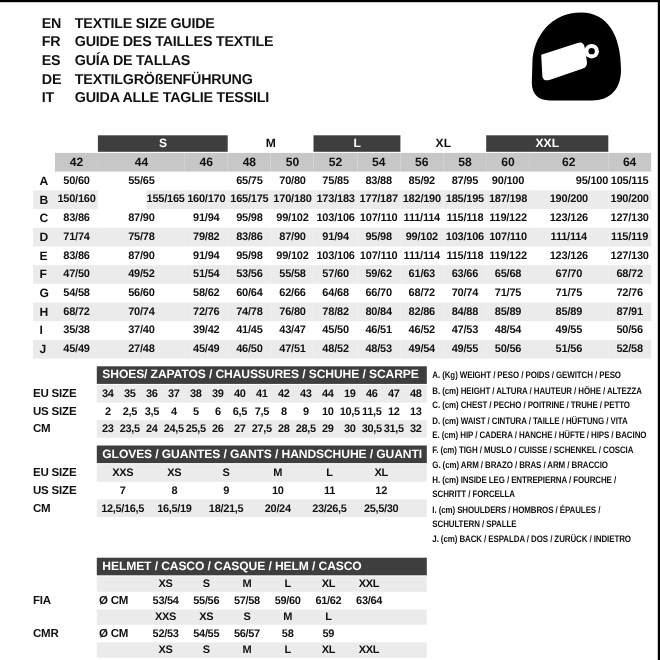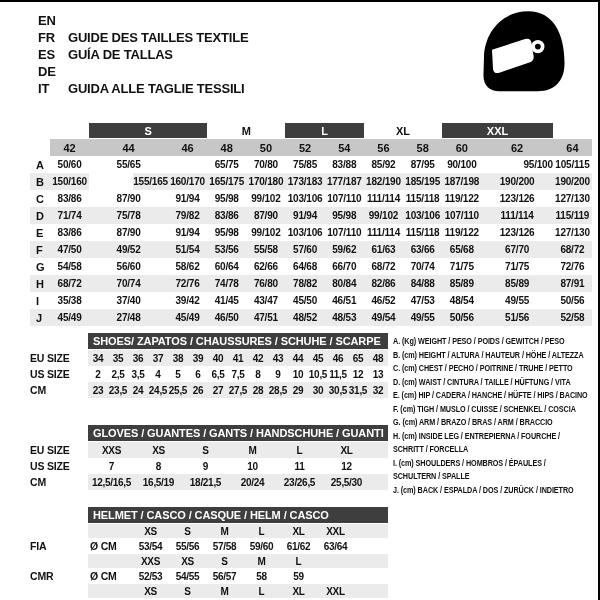--- a/index.html
+++ b/index.html
@@ -25,21 +25,21 @@
   .tnum{background:var(--band-gray,#c7c7c7);display:flex;align-items:center;justify-content:center;
     font-size:11px;font-weight:bold}
   .tletter{font-size:11px;font-weight:bold;display:flex;align-items:center;padding-left:6px}
   .tval{font-size:10px;font-weight:bold;display:flex;align-items:center;justify-content:center;
     letter-spacing:-0.2px;white-space:nowrap}
   .stripe{background:var(--stripe,#ebebeb)}
 
   
   .sec{position:absolute;left:30px;width:358px}
   #shoes-sec{top:331px}
-  #gloves-sec{top:423px}
+  #gloves-sec{top:403px}
   #helmet-sec{top:505px}
   .sec-head{margin-left:58px;height:16px;background:var(--band-dark,#3e3e3e);color:#fff;
     font-size:11px;font-weight:bold;display:flex;align-items:center;padding-left:5px;
     letter-spacing:-0.1px;margin-bottom:1px;white-space:nowrap}
   .sec-row{display:flex;align-items:stretch;height:16px}
   .sec-label{width:58px;flex-shrink:0;display:flex;align-items:center;font-size:10.5px;
     font-weight:bold;letter-spacing:-0.2px}
   .cells{flex:1;display:grid}
   .c15{grid-template-columns:repeat(15,1fr)}
   .c6{grid-template-columns:repeat(6,47px)}
@@ -58,31 +58,33 @@
   .legend-line{font-size:8.5px;font-weight:bold;line-height:13.5px;white-space:nowrap;letter-spacing:-0.1px}
 </style>
 </head>
 <body>
 
 <div class="canvas">
 
   <div class="langs">
     <div class="lang-row">
       <span class="lang-code">EN</span>
+      <span class="lang-text">TEXTILE SIZE GUIDE</span>
     </div>
     <div class="lang-row">
       <span class="lang-code">FR</span>
       <span class="lang-text">GUIDE DES TAILLES TEXTILE</span>
     </div>
     <div class="lang-row">
       <span class="lang-code">ES</span>
       <span class="lang-text">GUÍA DE TALLAS</span>
     </div>
     <div class="lang-row">
       <span class="lang-code">DE</span>
+      <span class="lang-text">TEXTILGRÖßENFÜHRUNG</span>
     </div>
     <div class="lang-row">
       <span class="lang-code">IT</span>
       <span class="lang-text">GUIDA ALLE TAGLIE TESSILI</span>
     </div>
   </div>
 
   <div class="logo">
     <svg viewBox="0 0 100 90" width="112" height="96" aria-hidden="true">
       <path fill="#000" d="M54 5 C29 5 13 25 12.5 48 L12 65 C12 75 18 80 27 80 L63 80 C79 80 88 70 88 54 C88 25 77 5 54 5 Z"></path>
@@ -251,23 +253,23 @@
           <span class="cell">35</span>
           <span class="cell">36</span>
           <span class="cell">37</span>
           <span class="cell">38</span>
           <span class="cell">39</span>
           <span class="cell">40</span>
           <span class="cell">41</span>
           <span class="cell">42</span>
           <span class="cell">43</span>
           <span class="cell">44</span>
-          <span class="cell">45</span>
+          <span class="cell">19</span>
           <span class="cell">46</span>
-          <span class="cell">65</span>
+          <span class="cell">47</span>
           <span class="cell">48</span>
         </div>
     </div>
     <div class="sec-row">
       <span class="sec-label">US SIZE</span>
       <div class="cells c15">
           <span class="cell">2</span>
           <span class="cell">2,5</span>
           <span class="cell">3,5</span>
           <span class="cell">4</span>

